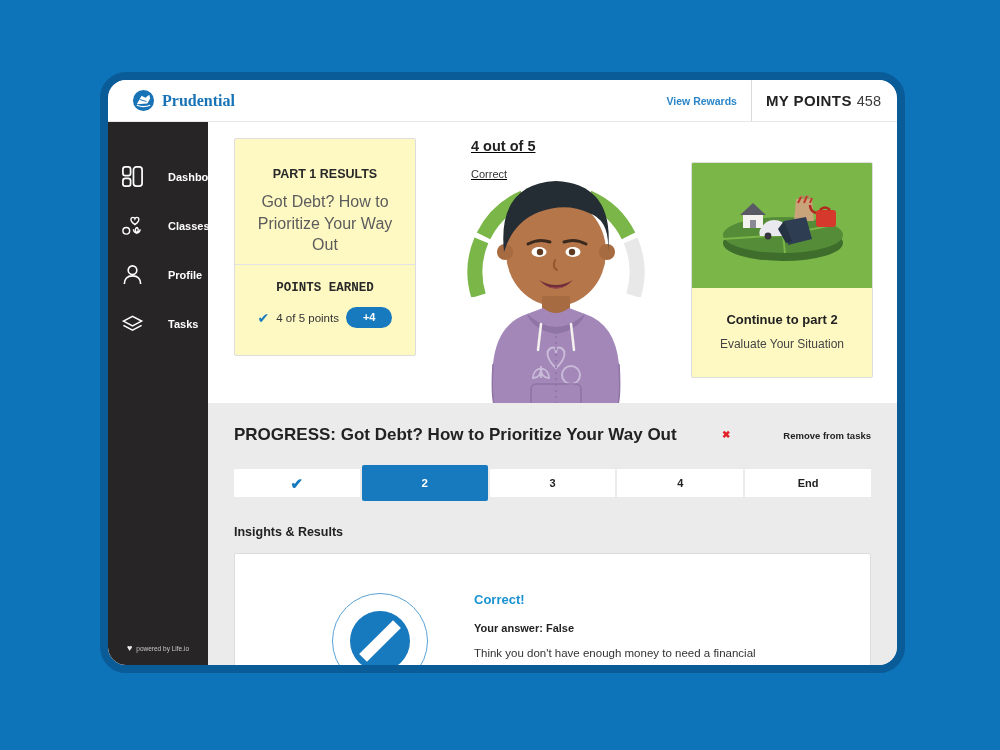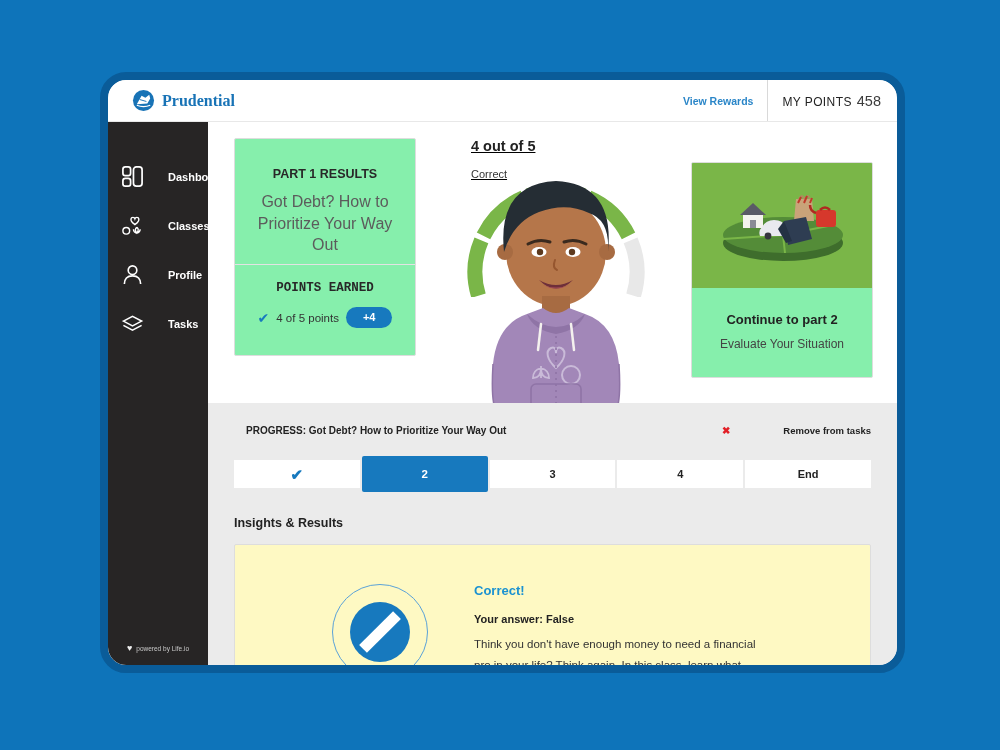--- a/index.html
+++ b/index.html
@@ -15,42 +15,42 @@
   
   .header { position:absolute; left:0; top:0; right:0; height:42px; background:#ffffff;
     display:flex; align-items:center; justify-content:space-between; z-index:5;
     border-bottom:1px solid #e8e8e8; }
   .brand { display:flex; align-items:center; gap:7px; padding-left:24px; }
   .brand-name { font-family:"Liberation Serif", serif; font-weight:bold; font-size:16px; color:#1873b6; }
   .header-right { display:flex; align-items:center; height:100%; padding-right:10px; }
   .view-rewards { color:#2b86c8; font-size:10.5px; font-weight:bold; cursor:pointer; padding-right:14px; }
   .header-divider { width:1px; height:100%; background:#d9d9d9; }
   .points-wrap { display:flex; align-items:baseline; gap:5px; padding:0 6px 0 14px; }
-  .points-label { font-size:12px; font-weight:normal; color:#232323; letter-spacing:.4px; }
+  .points-label { font-size:15px; font-weight:bold; color:#232323; letter-spacing:.4px; }
   .points-value { font-size:14.5px; color:#3c3c3c; }
 
   
   .app-body { position:absolute; top:42px; left:0; right:0; bottom:0; display:flex; }
   .sidebar { width:100px; background:#272525; position:relative; flex:none; }
   .nav { padding-top:30px; }
   .nav-item { display:flex; align-items:center; gap:24px; height:49px; padding-left:13px; cursor:pointer; }
   .nav-item .ni-icon { width:23px; height:23px; flex:none; }
   .nav-item .ni-label { color:#ffffff; font-size:11px; font-weight:bold; white-space:nowrap; }
   .badge { width:17px; height:17px; border-radius:50%; background:#1779be; color:#fff;
     font-size:9.5px; font-weight:bold; display:flex; align-items:center; justify-content:center; margin-left:2px; }
   .sidebar-footer { position:absolute; left:0; right:0; bottom:12px; display:flex;
     align-items:center; justify-content:center; gap:4px; }
   .sf-heart { color:#efefef; font-size:9px; line-height:1; }
   .sf-text { color:#c9c9c9; font-size:6.5px; }
 
   .main { flex:1; position:relative; background:#ebebeb; overflow:hidden; }
 
   
   .results-section { position:absolute; left:0; top:0; right:0; height:281px; background:#ffffff; overflow:hidden; }
-  .card { background:#86efac; border:1px solid #ddd; border-radius:2px; }
+  .card { background:#fef9c3; border:1px solid #ddd; border-radius:2px; }
   .part-card { position:absolute; left:26px; top:16px; width:182px; height:218px; display:flex; flex-direction:column; }
   .part-card-top { flex:1; padding:28px 12px 0; text-align:center; border-bottom:1px solid #e3e3e3; }
   .part-title { font-size:12.5px; font-weight:bold; color:#282828; margin-bottom:10px; }
   .part-subtitle { font-size:16px; color:#5c5c5c; line-height:1.35; }
   .part-card-bottom { height:90px; padding-top:16px; text-align:center; }
   .points-earned-title { font-size:12.5px; font-weight:bold; color:#282828; margin-bottom:12px;font-family:Liberation Mono, monospace; }
   .points-row { display:flex; align-items:center; justify-content:center; gap:7px; }
   .check-glyph { color:#1779be; font-size:14px; line-height:1; }
   .points-text { font-size:11.5px; color:#333; }
   .points-pill { background:#1779be; color:#fff; font-size:11px; font-weight:bold;
@@ -65,33 +65,33 @@
 
   .continue-card { position:absolute; left:483px; top:16px; width:182px; height:216px; overflow:hidden;margin-top:24px; }
   .continue-illustration { height:125px; background:#7ab648; }
   .continue-bottom { text-align:center; padding-top:24px; }
   .continue-title { font-size:13px; font-weight:bold; color:#222; margin-bottom:10px; }
   .continue-subtitle { font-size:12px; color:#444; }
 
   
   .progress-section { position:absolute; left:0; top:281px; right:0; bottom:0; padding:0 26px; }
   .progress-header { display:flex; align-items:center; justify-content:space-between; margin-top:22px; }
-  .progress-title { font-size:10px; font-weight:bold; color:#222;margin-left:12px; }
+  .progress-title { font-size:17px; font-weight:bold; color:#222; }
   .remove-tasks { display:flex; align-items:center; gap:5px; cursor:pointer; }
   .remove-x { color:#e21f26; font-size:10px; font-weight:bold; line-height:1; }
   .remove-label { font-size:9.5px; font-weight:bold; color:#222;padding-left:48px; }
 
   .step-bar { display:flex; gap:2px; margin-top:24px; height:28px; }
   .step-cell { flex:1; background:#ffffff; display:flex; align-items:center; justify-content:center;
     font-size:11px; font-weight:bold; color:#222; cursor:pointer; }
   .step-cell.active { background:#1779be; color:#ffffff; margin:-4px 0; border-radius:2px; z-index:1; font-size:11.5px; }
   .step-check { color:#1779be; font-size:15px; line-height:1; }
 
   .insights-heading { font-size:12.5px; font-weight:bold; color:#222; margin-top:28px; }
-  .insights-card { background:#fef9c3; border:1px solid #ddd; border-radius:2px; margin-top:14px;
+  .insights-card { background:#ffffff; border:1px solid #ddd; border-radius:2px; margin-top:14px;
     position:relative; height:160px; }
   .no-circle { position:absolute; left:97px; top:39px; width:96px; height:96px; border:1px solid #5aa2d8;
     border-radius:50%; display:flex; align-items:center; justify-content:center; }
   .insights-text { position:absolute; left:239px; top:38px; width:310px; }
   .result-label { color:#1b92d1; font-size:13px; font-weight:bold; }
   .answer-label { font-size:11px; font-weight:bold; color:#222; margin-top:15px; }
   .insight-body { font-size:11.5px; color:#333; line-height:1.82; margin-top:9px; width:300px; }
 </style>
 </head>
 <body>

